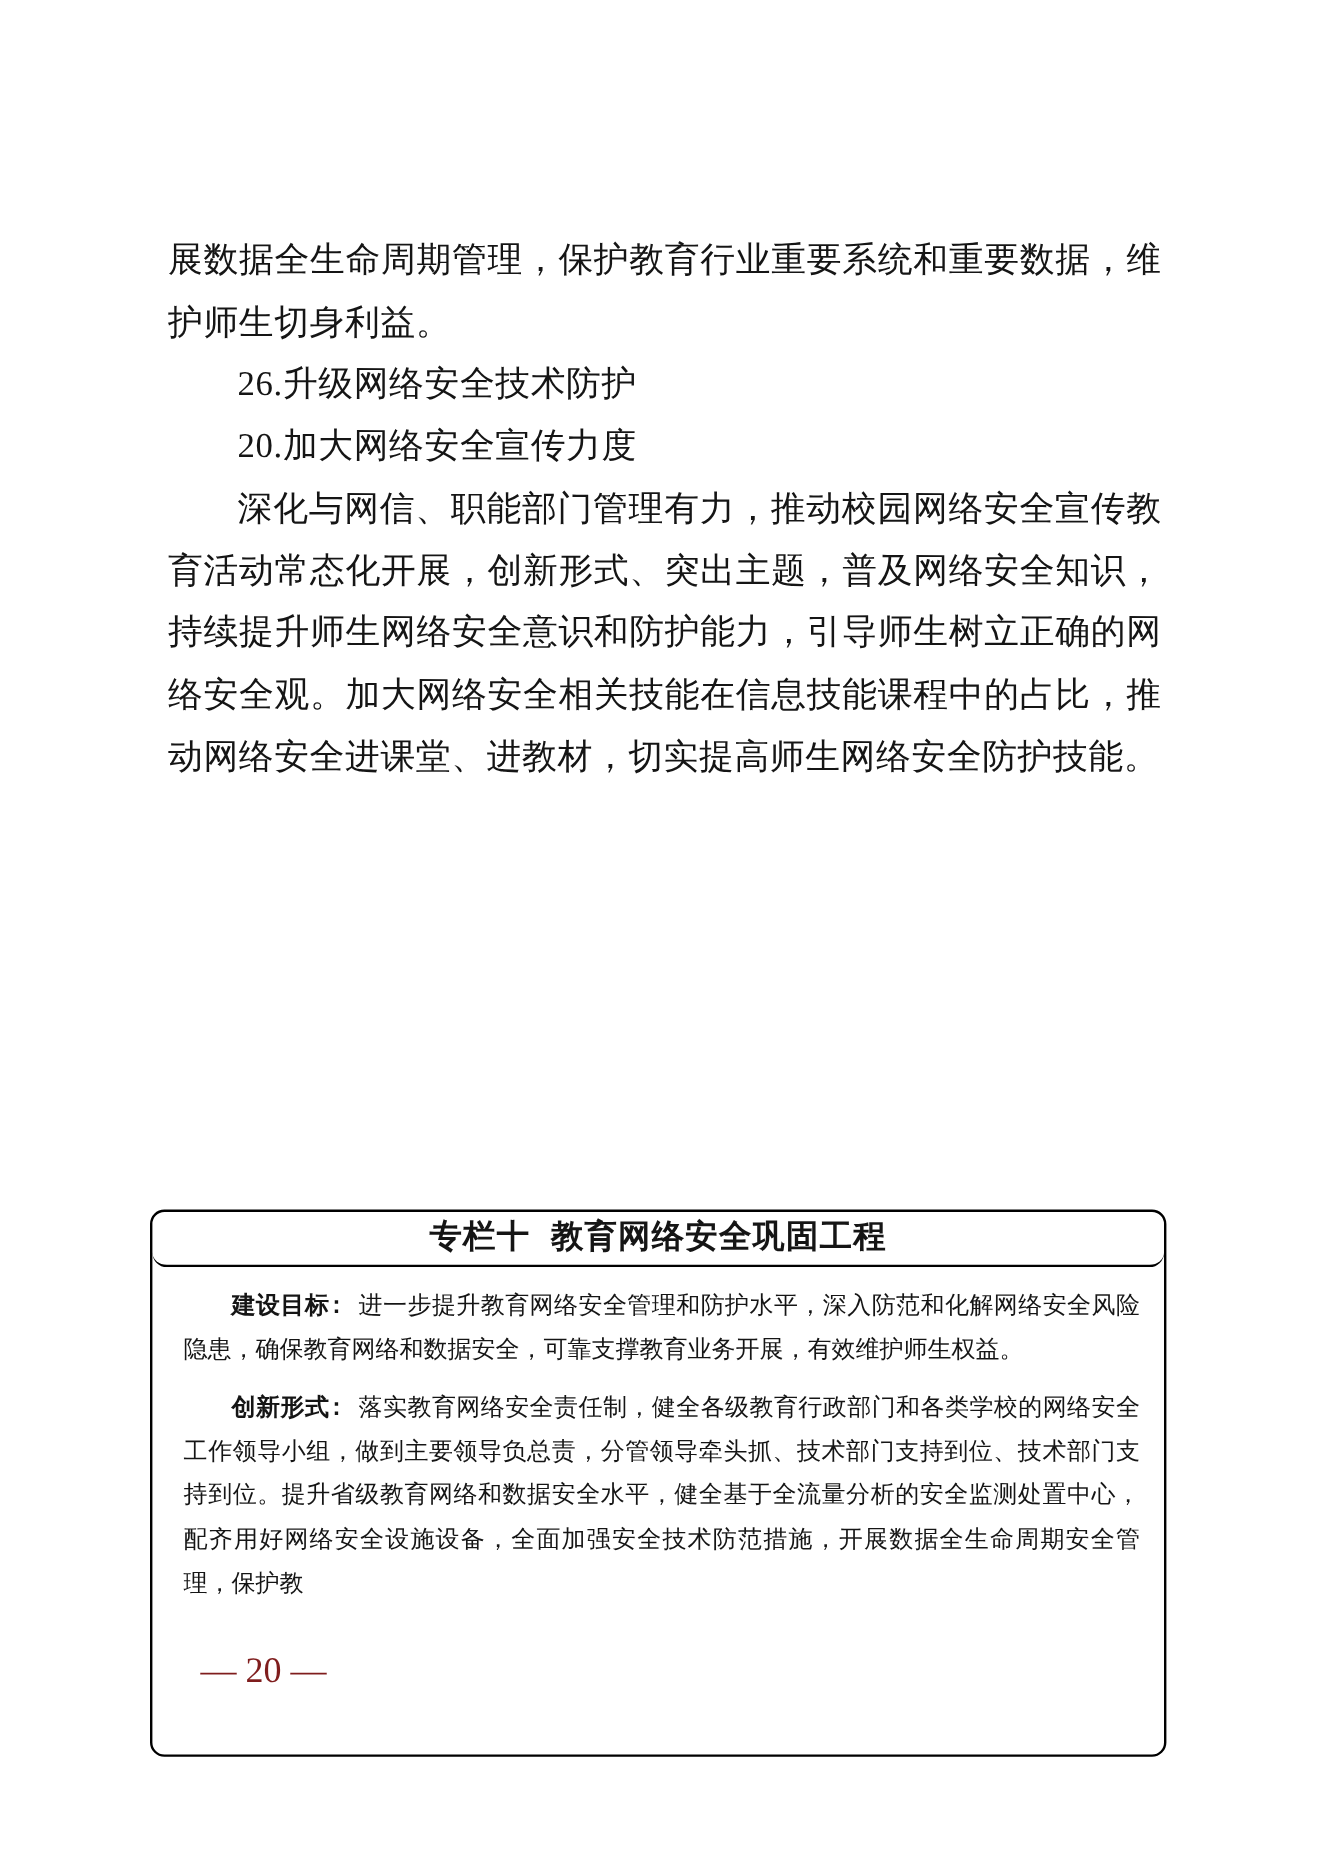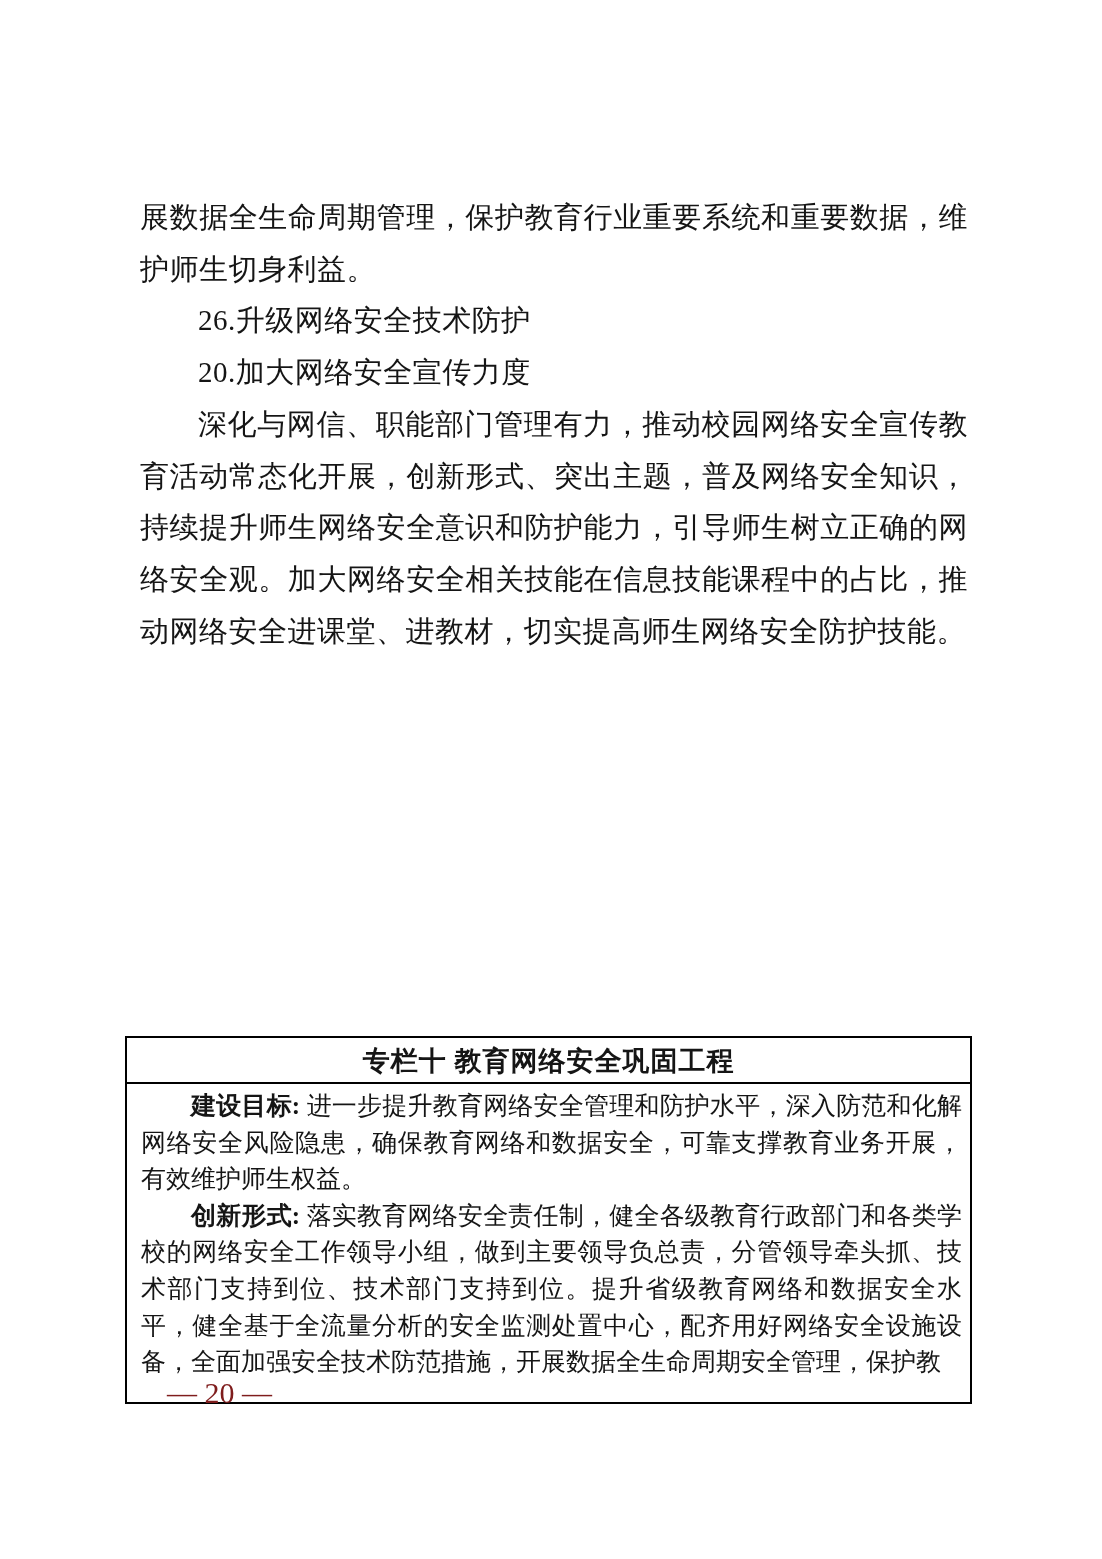--- a/index.html
+++ b/index.html
@@ -1,15 +1,15 @@
 <!DOCTYPE html>
 <html><head>
 <meta charset="utf-8">
 <style>
-  * { box-sizing: border-box; }
+  * { box-sizing: border-box; border-radius: 12px; }
   html, body { margin: 0; padding: 0; }
   body {
     width: 1102px;
     height: 1559px;
     background: #ffffff;
     position: relative;
     font-family: "Liberation Serif", serif;
     color: #151515;
     overflow: hidden;
   }
@@ -31,43 +31,44 @@
     text-align: justify;
     text-indent: 2em;
     letter-spacing: 0.5px;
   }
   .para.no-indent { text-indent: 0; }
 
   
   .callout-box {
     position: absolute;
     left: 125px;
-    top: 1036px;
+    top: 1008px;
     width: 847px;
-    height: 368px;
+    height: 456px;
     border: 2px solid #000000;
     background: #ffffff;
+    font-family: Liberation Mono, monospace;
   }
   .box-title {
     height: 46px;
     line-height: 46px;
     text-align: center;
     font-weight: bold;
     font-size: 27px;
     border-bottom: 2px solid #000000;
     letter-spacing: 1px;
   }
   .box-body {
     height: 300px;
     padding: 4px 8px 0 14px;
     overflow: hidden;
   }
   .box-para {
-    margin: 0;
-    font-size: 25px;
+    margin: 12px;
+    font-size: 20px;
     line-height: 36.6px;
     text-align: justify;
     text-indent: 2em;
   }
   .box-label { font-weight: bold; }
 
   
   .page-number {
     position: absolute;
     left: 167px;

